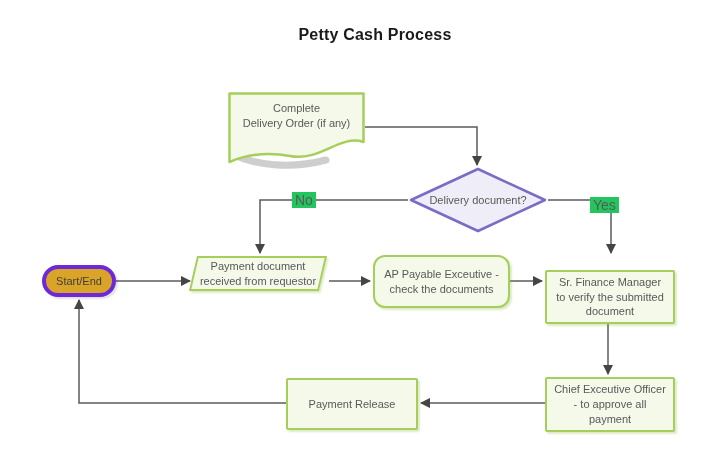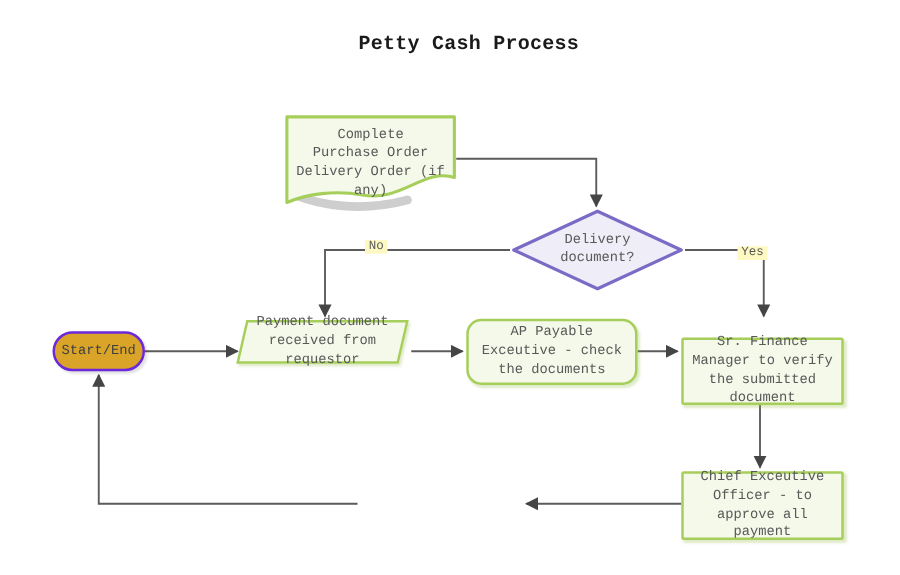--- a/index.html
+++ b/index.html
@@ -1,53 +1,53 @@
 <!DOCTYPE html>
 <html><head>
 <meta charset="utf-8">
 <style>
   html,body{margin:0;padding:0;background:#ffffff;}
   #canvas{
     position:relative;width:720px;height:460px;background:#ffffff;
-    font-family:Liberation Mono, monospace;overflow:hidden;
+    font-family:Liberation Sans, sans-serif;overflow:hidden;
   }
   .title{
     position:absolute;left:30px;top:26px;width:690px;text-align:center;
     font-size:16px;font-weight:bold;color:#1a1a1a;letter-spacing:.2px;
   }
   .node{
     position:absolute;display:flex;align-items:center;justify-content:center;
     text-align:center;font-size:11px;color:#595959;line-height:1.35;
     box-sizing:border-box;
   }
   .green-rect{
     background:#f4f9ea;border:2px solid #a6ce5b;border-radius:2px;
     box-shadow:2px 2px 2px rgba(140,180,60,0.28);
     padding:2px 6px;
   }
   .terminator{
-    background:#d9a428;border:2px solid #6d28d9;border-radius:16px;
+    background:#d9a428;border:4px solid #6d28d9;border-radius:16px;
     color:#3f3f3f;font-size:11px;
     box-shadow:2px 2px 2px rgba(0,0,0,0.12);
   }
   .para-wrap{padding:0;}
   .para-bg{
     position:absolute;top:0;left:0;right:0;bottom:0;
     background:#f4f9ea;border:2px solid #a6ce5b;
     transform:skewX(-13deg);
     box-shadow:2px 2px 2px rgba(140,180,60,0.28);
   }
   .para-label{position:relative;z-index:1;}
   .shape-svg{position:absolute;top:0;left:0;}
   .doc-label{position:absolute;left:0;top:9px;width:100%;z-index:1;}
   .diamond-label{position:absolute;left:20px;top:0;width:100px;height:100%;
     display:flex;align-items:center;justify-content:center;z-index:1;}
   .edge-label{
-    position:absolute;z-index:3;background:#fef9c3;color:#595959;
-    font-size:10px;padding:0 3px;
+    position:absolute;z-index:3;background:#22c55e;color:#595959;
+    font-size:14px;padding:0 3px;
   }
   #wires{position:absolute;left:0;top:0;z-index:0;}
   .layer{position:absolute;left:0;top:0;width:100%;height:100%;z-index:2;pointer-events:none;}
   .layer .node{pointer-events:auto;}
 </style>
 </head>
 <body>
 
 <div id="canvas">
 
@@ -74,21 +74,20 @@
 
   <div class="layer">
 
     <div class="node" style="left:228px;top:92px;width:137px;height:72px;">
       <svg class="shape-svg" width="137" height="82" aria-hidden="true">
         <path d="M8,64 C 28,72 60,78 98,68" stroke="#bdbdbd" stroke-width="7" stroke-linecap="round" fill="none" opacity="0.75"></path>
         <path d="M1.5,1.5 L135.5,1.5 L135.5,50 C 112,42 92,70 62,64 C 40,60 18,63 1.5,70 Z" fill="#f4f9ea" stroke="#a6ce5b" stroke-width="2.5" stroke-linejoin="round"></path>
       </svg>
       <div class="doc-label">
         <span style="display:block">Complete</span>
-        <span style="display:block">Purchase Order</span>
         <span style="display:block">Delivery Order (if any)</span>
       </div>
     </div>
 
     <div class="node" style="left:408px;top:167px;width:140px;height:66px;">
       <svg class="shape-svg" width="140" height="66" aria-hidden="true">
         <polygon points="70,2 137,33 70,64 3,33" fill="#efedf8" stroke="#7b6ac6" stroke-width="2.5" stroke-linejoin="round"></polygon>
       </svg>
       <div class="diamond-label">Delivery document?</div>
     </div>
@@ -107,19 +106,22 @@
     </div>
 
     <div class="node green-rect" style="left:545px;top:270px;width:130px;height:54px;">
       <span>Sr. Finance Manager to verify the submitted document</span>
     </div>
 
     <div class="node green-rect" style="left:545px;top:377px;width:130px;height:55px;">
       <span>Chief Exceutive Officer - to approve all payment</span>
     </div>
 
+    <div class="node green-rect" style="left:286px;top:378px;width:132px;height:52px;">
+      <span>Payment Release</span>
+    </div>
 
   </div>
 
   <span class="edge-label" style="left:292px;top:192px;">No</span>
   <span class="edge-label" style="left:590px;top:197px;">Yes</span>
 
 </div>
 
 </body></html>

